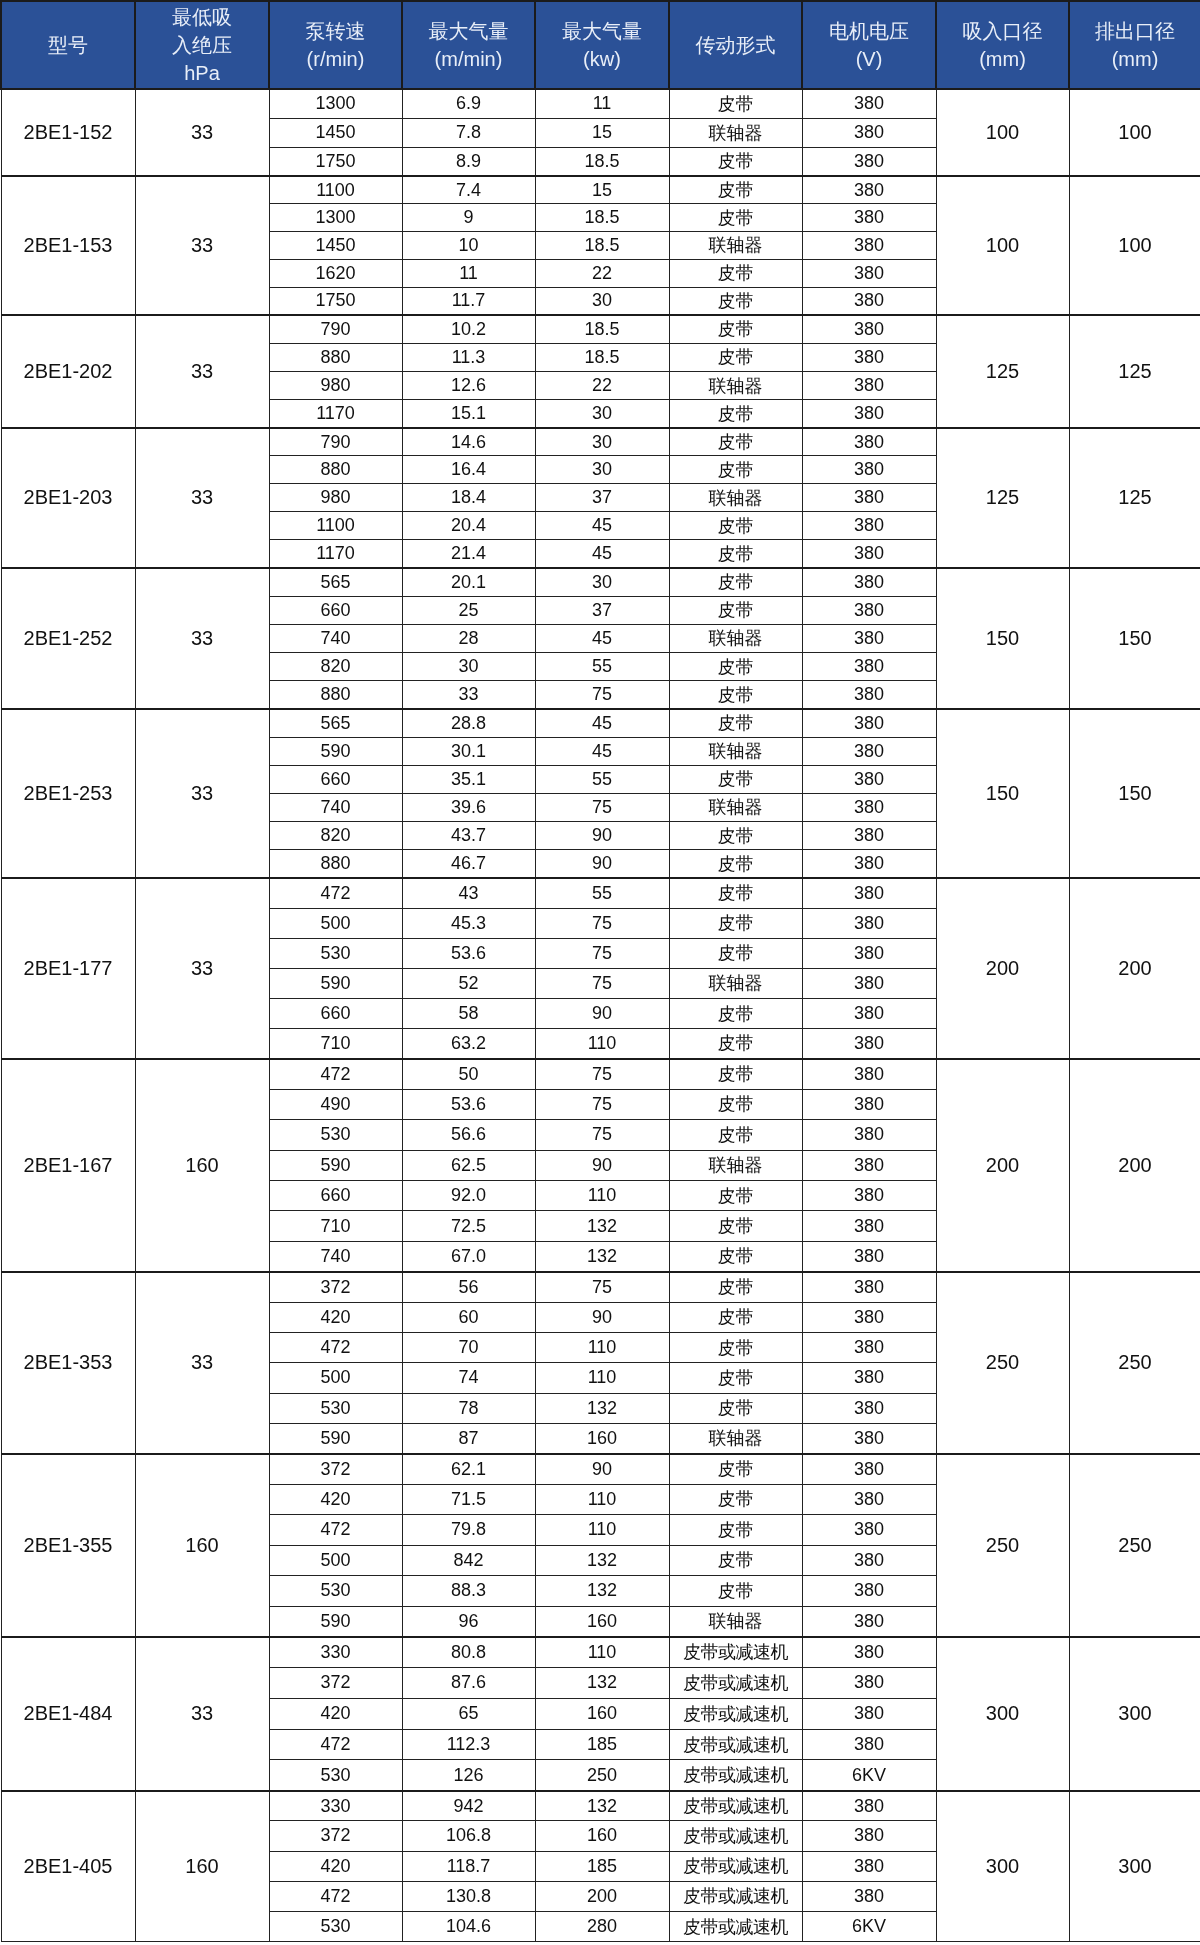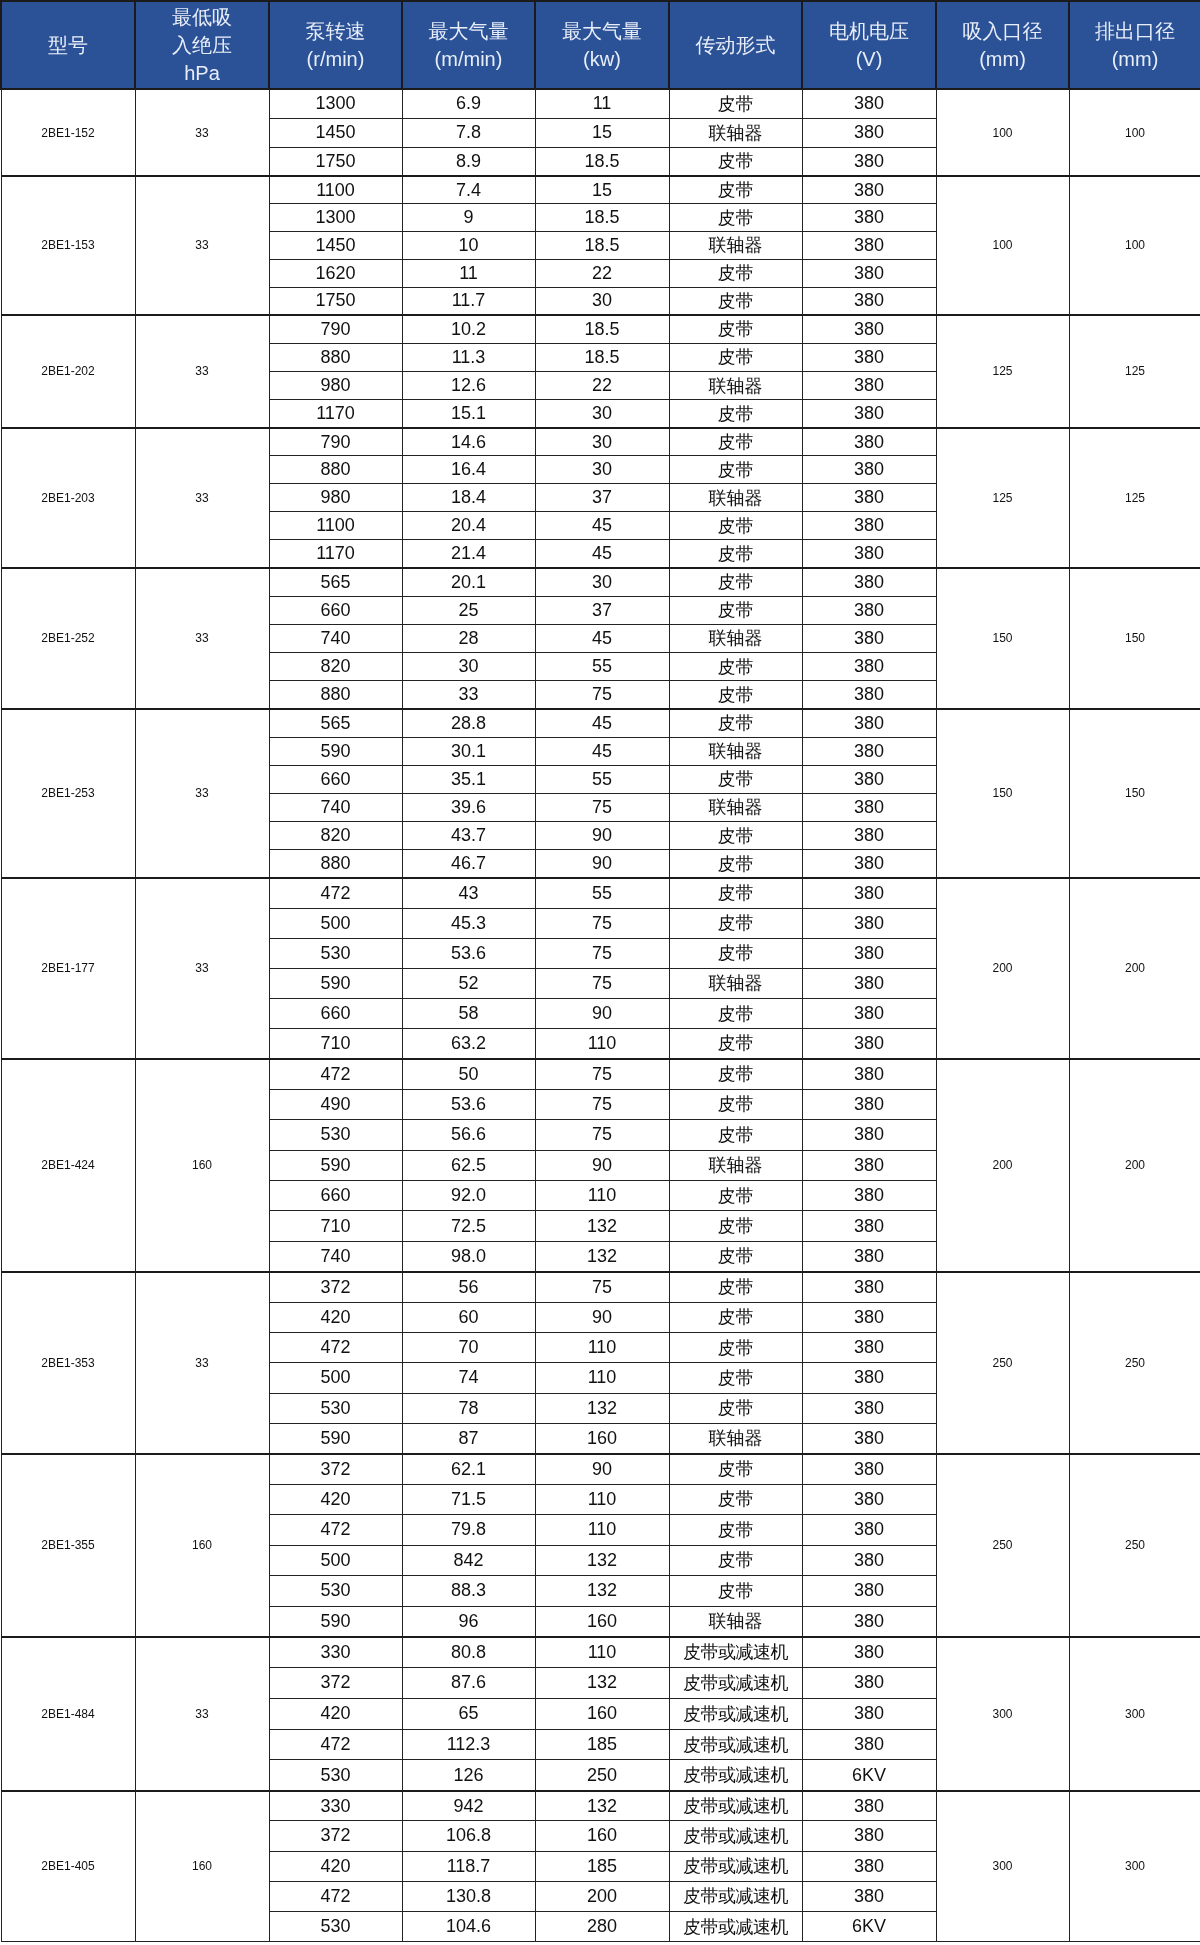--- a/index.html
+++ b/index.html
@@ -5,21 +5,21 @@
   html, body { margin: 0; padding: 0; background: #ffffff; }
   body { width: 1200px; height: 1945px; overflow: hidden; font-family: "Liberation Sans", "DejaVu Sans", sans-serif; }
   table { border-collapse: collapse; width: 1200px; table-layout: fixed; }
   col.c0 { width: 134px; } col.c1 { width: 134px; } col.c2 { width: 133px; }
   col.c3 { width: 133px; } col.c4 { width: 134px; } col.c5 { width: 133px; }
   col.c6 { width: 134px; } col.c7 { width: 133px; } col.c8 { width: 132px; }
   th { background: #2b5197; color: #e8eef8; font-weight: normal; font-size: 20px; line-height: 28px;
        border: 2px solid #1b1b1b; height: 86px; padding: 0; text-align: center; vertical-align: middle; }
   td { border: 1.5px solid #222; font-size: 18px; color: #111; text-align: center; vertical-align: middle; padding: 0;
        font-family: "Liberation Sans Narrow", "Liberation Sans", sans-serif; }
-  td.model, td.press, td.dia { font-size: 12px; }
+  td.model, td.press, td.dia { font-size: 20px; }
   td.group-start { border-top: 2.5px solid #1b1b1b; }
   td.drive-long { font-size: 18px; letter-spacing: -0.5px; }
 </style>
 </head>
 <body>
 
 <table>
   <colgroup>
     <col class="c0">
       <col class="c1">
@@ -331,21 +331,21 @@
         <td>380</td>
       </tr>
       <tr style="height: 30.17px;">
         <td>710</td>
         <td>63.2</td>
         <td>110</td>
         <td>皮带</td>
         <td>380</td>
       </tr>
       <tr style="height: 30.43px;">
-        <td class="model group-start" rowspan="7">2BE1-424</td>
+        <td class="model group-start" rowspan="7">2BE1-167</td>
         <td class="press group-start" rowspan="7">160</td>
         <td class="group-start">472</td>
         <td class="group-start">50</td>
         <td class="group-start">75</td>
         <td class="group-start">皮带</td>
         <td class="group-start">380</td>
         <td class="dia group-start" rowspan="7">200</td>
         <td class="dia group-start" rowspan="7">200</td>
       </tr>
       <tr style="height: 30.43px;">
@@ -378,21 +378,21 @@
       </tr>
       <tr style="height: 30.43px;">
         <td>710</td>
         <td>72.5</td>
         <td>132</td>
         <td>皮带</td>
         <td>380</td>
       </tr>
       <tr style="height: 30.43px;">
         <td>740</td>
-        <td>98.0</td>
+        <td>67.0</td>
         <td>132</td>
         <td>皮带</td>
         <td>380</td>
       </tr>
       <tr style="height: 30.33px;">
         <td class="model group-start" rowspan="6">2BE1-353</td>
         <td class="press group-start" rowspan="6">33</td>
         <td class="group-start">372</td>
         <td class="group-start">56</td>
         <td class="group-start">75</td>

